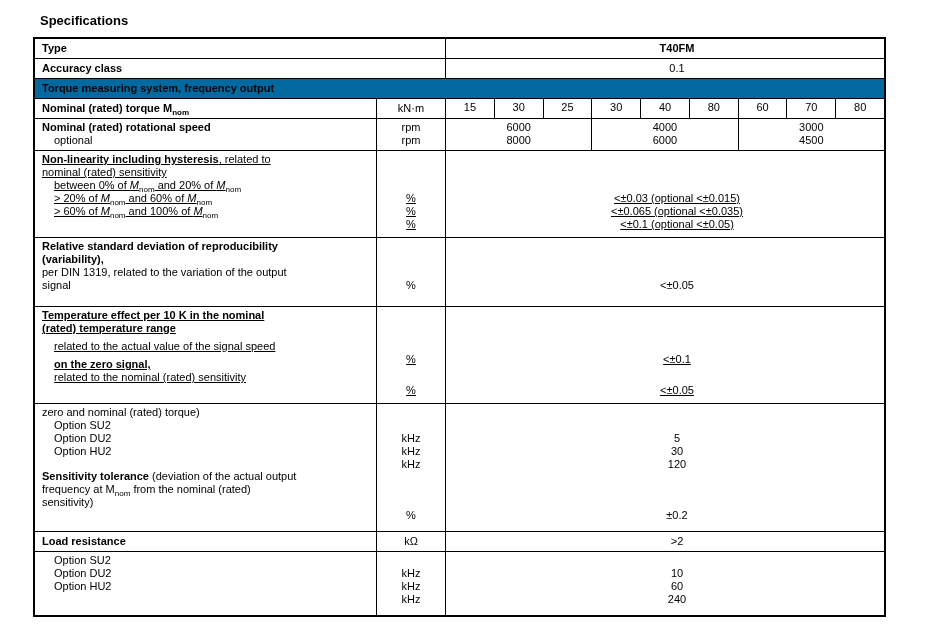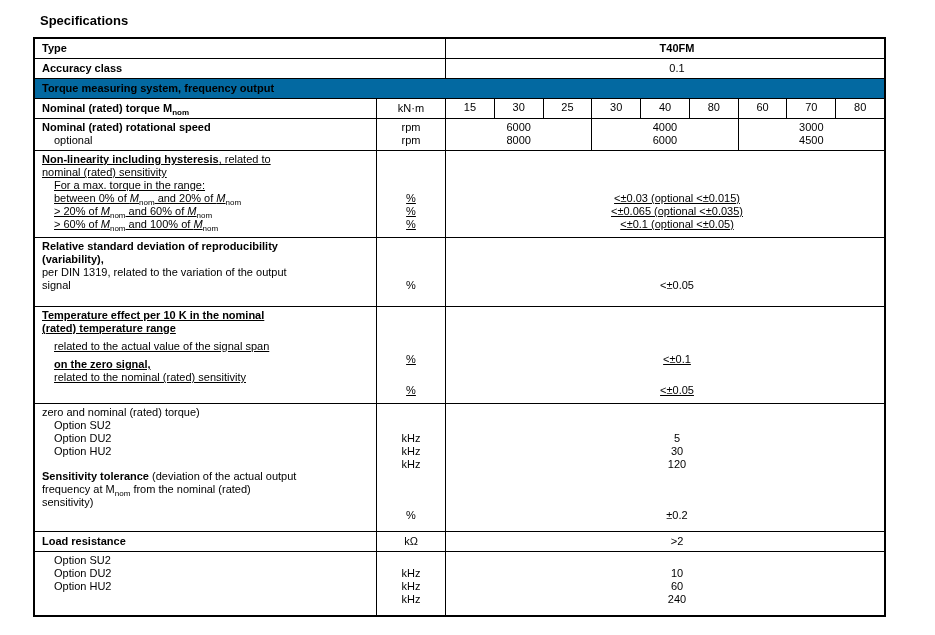--- a/index.html
+++ b/index.html
@@ -135,21 +135,20 @@
           <div class="line">3000</div>
           <div class="line">4500</div>
         </div>
       </div>
     </div>
 
     <div class="row r-pad6">
       <div class="cell lbl">
         <div class="line"><b>Non-linearity including hysteresis</b>, related to</div>
         <div class="line">nominal (rated) sensitivity</div>
-        <div class="line ind">For a max. torque in the range:</div>
         <div class="line ind">between 0% of <i>M</i><sub>nom</sub> and 20% of <i>M</i><sub>nom</sub></div>
         <div class="line ind">&gt; 20% of <i>M</i><sub>nom</sub> and 60% of <i>M</i><sub>nom</sub></div>
         <div class="line ind">&gt; 60% of <i>M</i><sub>nom</sub> and 100% of <i>M</i><sub>nom</sub></div>
       </div>
       <div class="cell unit">
         <div class="line"></div>
           <div class="line"></div>
           <div class="line"></div>
         <div class="line">%</div>
         <div class="line">%</div>
@@ -184,21 +183,21 @@
           <div class="line"></div>
         <div class="line">&lt;±0.05</div>
       </div>
     </div>
 
     <div class="row r-pad6">
       <div class="cell lbl">
         <div class="line"><b>Temperature effect per 10 K in the nominal</b></div>
         <div class="line"><b>(rated) temperature range</b></div>
         <div class="gap"></div>
-        <div class="line ind">related to the actual value of the signal span</div>
+        <div class="line ind">related to the actual value of the signal speed</div>
         <div class="gap"></div>
         <div class="line ind"><b>on the zero signal,</b></div>
         <div class="line ind">related to the nominal (rated) sensitivity</div>
       </div>
       <div class="cell unit">
         <div class="line"></div>
           <div class="line"></div>
         <div class="gap"></div>
         <div class="line"></div>
         <div class="line">%</div>

